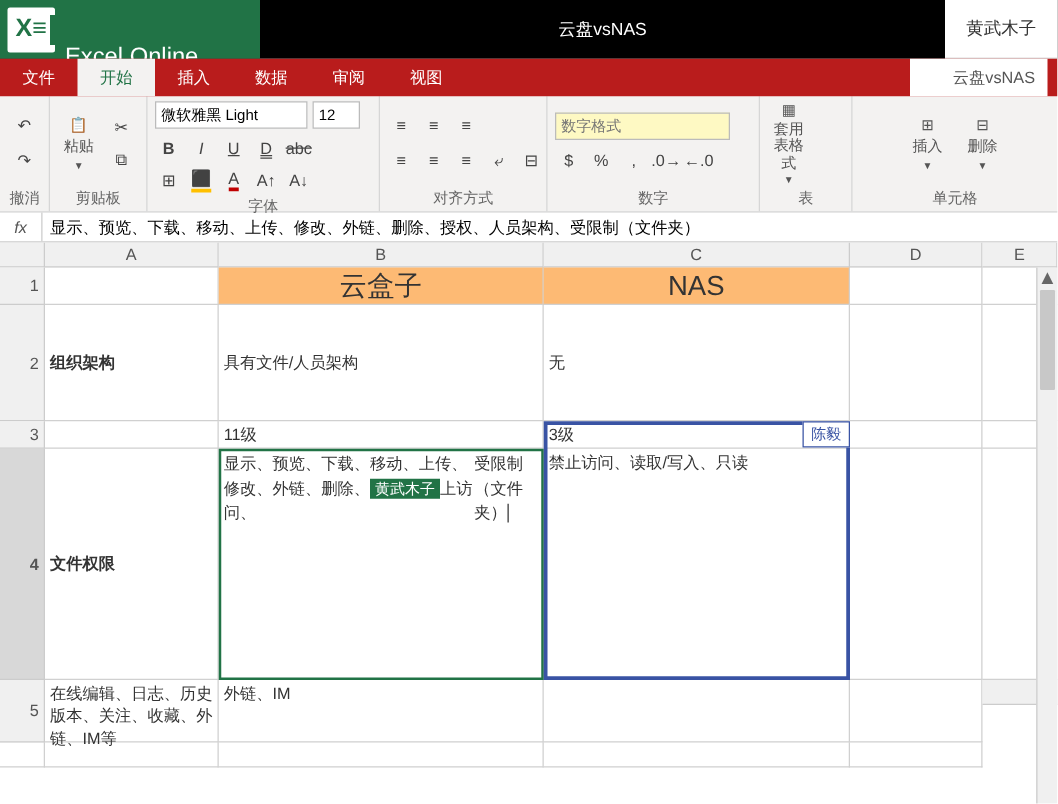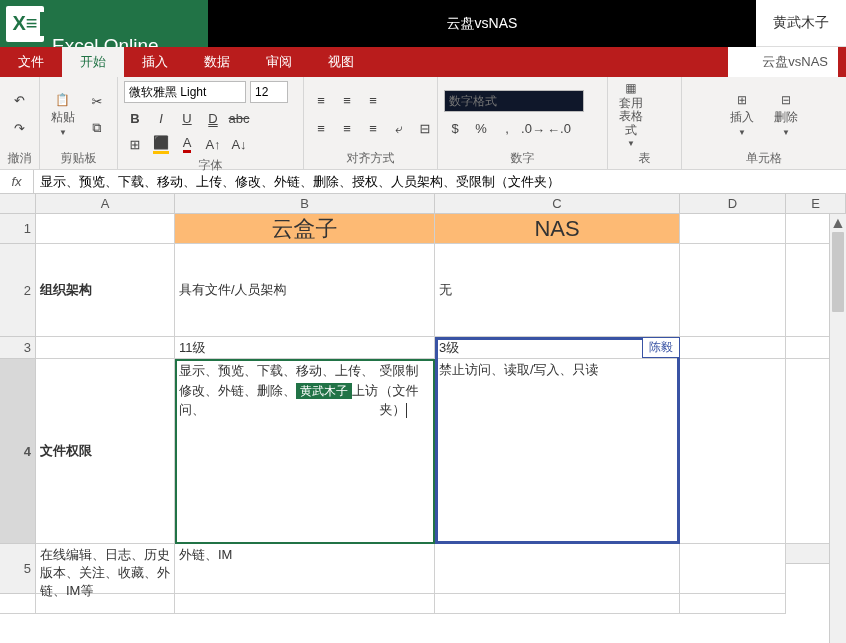--- a/index.html
+++ b/index.html
@@ -25,21 +25,21 @@
 .ribbon-group { border-right: 1px solid #d6d6d6; display: flex; flex-direction: column; justify-content: space-between; padding: 4px 6px 2px 6px; }
 .ribbon-group .group-body { flex: 1; display: flex; align-items: center; gap: 6px; }
 .ribbon-group .group-label { text-align: center; color: #666; font-size: 12px; padding-top: 2px; }
 .rb-col { display: flex; flex-direction: column; gap: 4px; align-items: center; justify-content: center; }
 .rb-icon { width: 18px; height: 18px; display: inline-flex; align-items: center; justify-content: center; color: #555; }
 .rb-big { width: 34px; height: 40px; display: flex; flex-direction: column; align-items: center; justify-content: center; gap: 2px; color: #555; }
 .rb-text { font-size: 12px; color: #555; }
 .font-select { height: 22px; border: 1px solid #bbb; background: #fff; font-size: 12px; padding: 1px 4px; }
 .font-row { display: flex; gap: 4px; align-items: center; }
 .btn-icon { width: 22px; height: 22px; display: inline-flex; align-items: center; justify-content: center; border: 1px solid transparent; cursor: pointer; font-size: 13px; color: #444; }
-.num-select { height: 22px; width: 140px; border: 1px solid #bbb; background: #0f172a; font-size: 12px; padding: 1px 4px; color: #888; }
+.num-select { height: 22px; width: 140px; border: 1px solid #bbb; background: #fef9c3; font-size: 12px; padding: 1px 4px; color: #888; }
 
 
 .formula-bar { height: 24px; border-bottom: 1px solid #ccc; display: flex; align-items: center; font-size: 13px; }
 .formula-bar .fx { width: 34px; text-align: center; font-style: italic; color: #555; border-right: 1px solid #ccc; height: 100%; display: flex; align-items: center; justify-content: center; }
 .formula-bar .fx-content { padding-left: 6px; flex: 1; }
 
 
 .sheet-wrap { position: relative; height: calc(643px - 47px - 30px - 93px - 24px); overflow: hidden; }
 .sheet { display: grid; grid-template-columns: 36px 139px 260px 245px 106px 60px; grid-auto-rows: auto; font-size: 13px; color: #333; }
 .col-head, .row-head, .corner { background: #f0f0f0; border-right: 1px solid #ccc; border-bottom: 1px solid #ccc; text-align: center; color: #555; font-size: 13px; display: flex; align-items: center; justify-content: center; }

